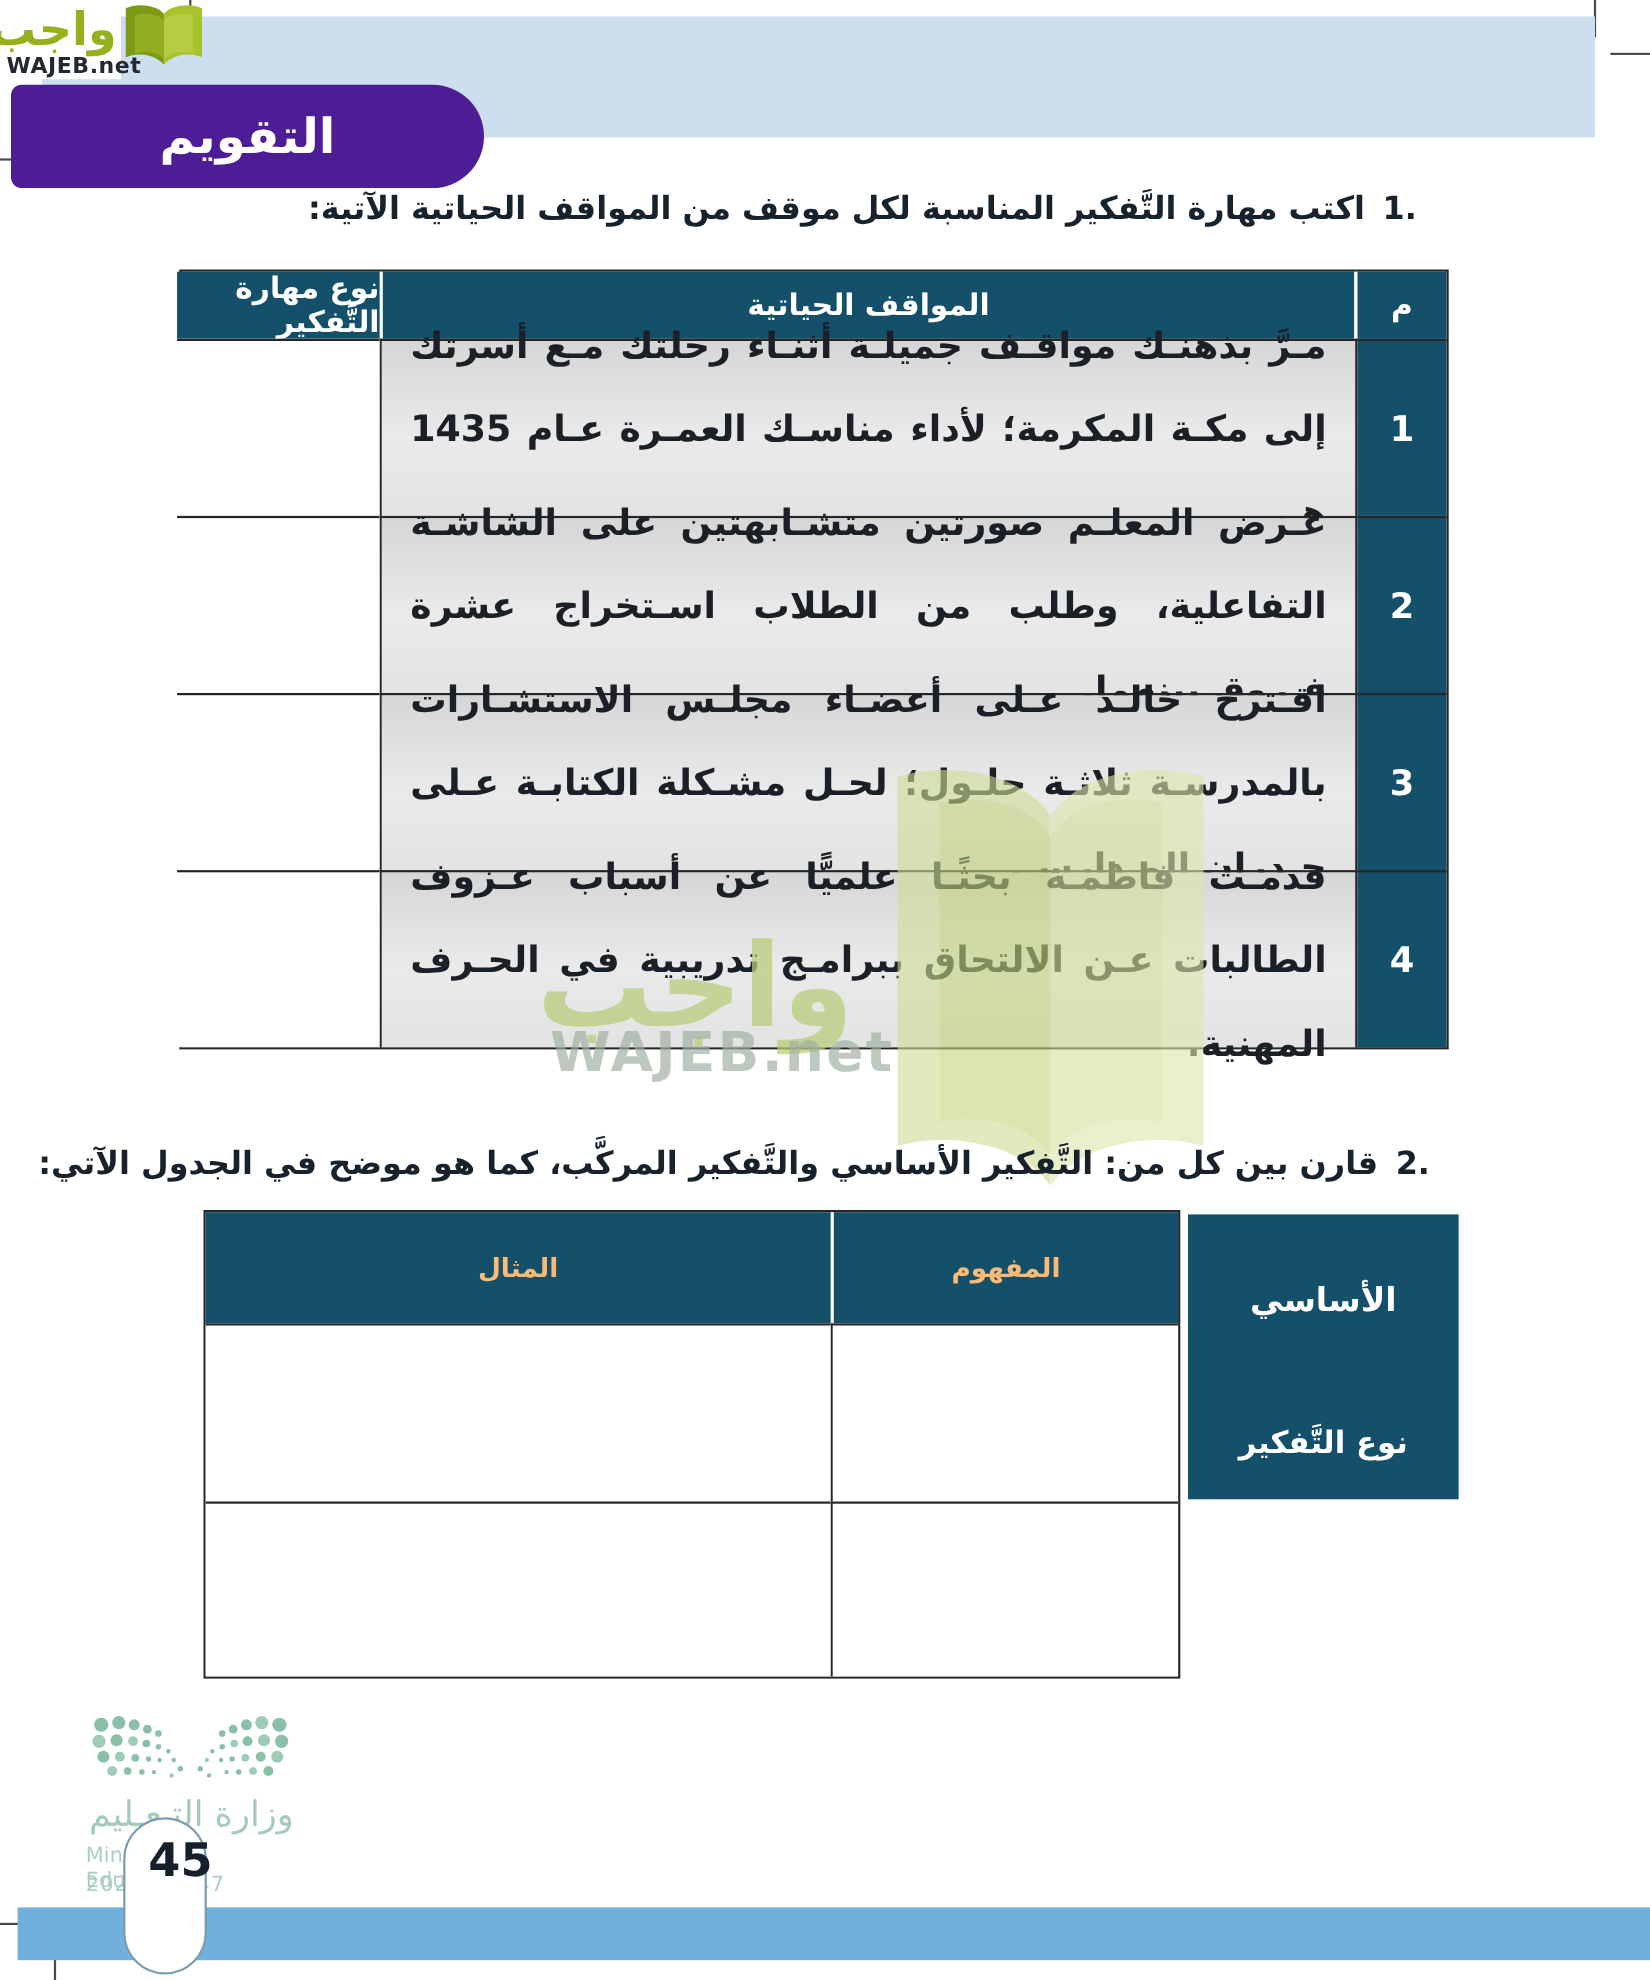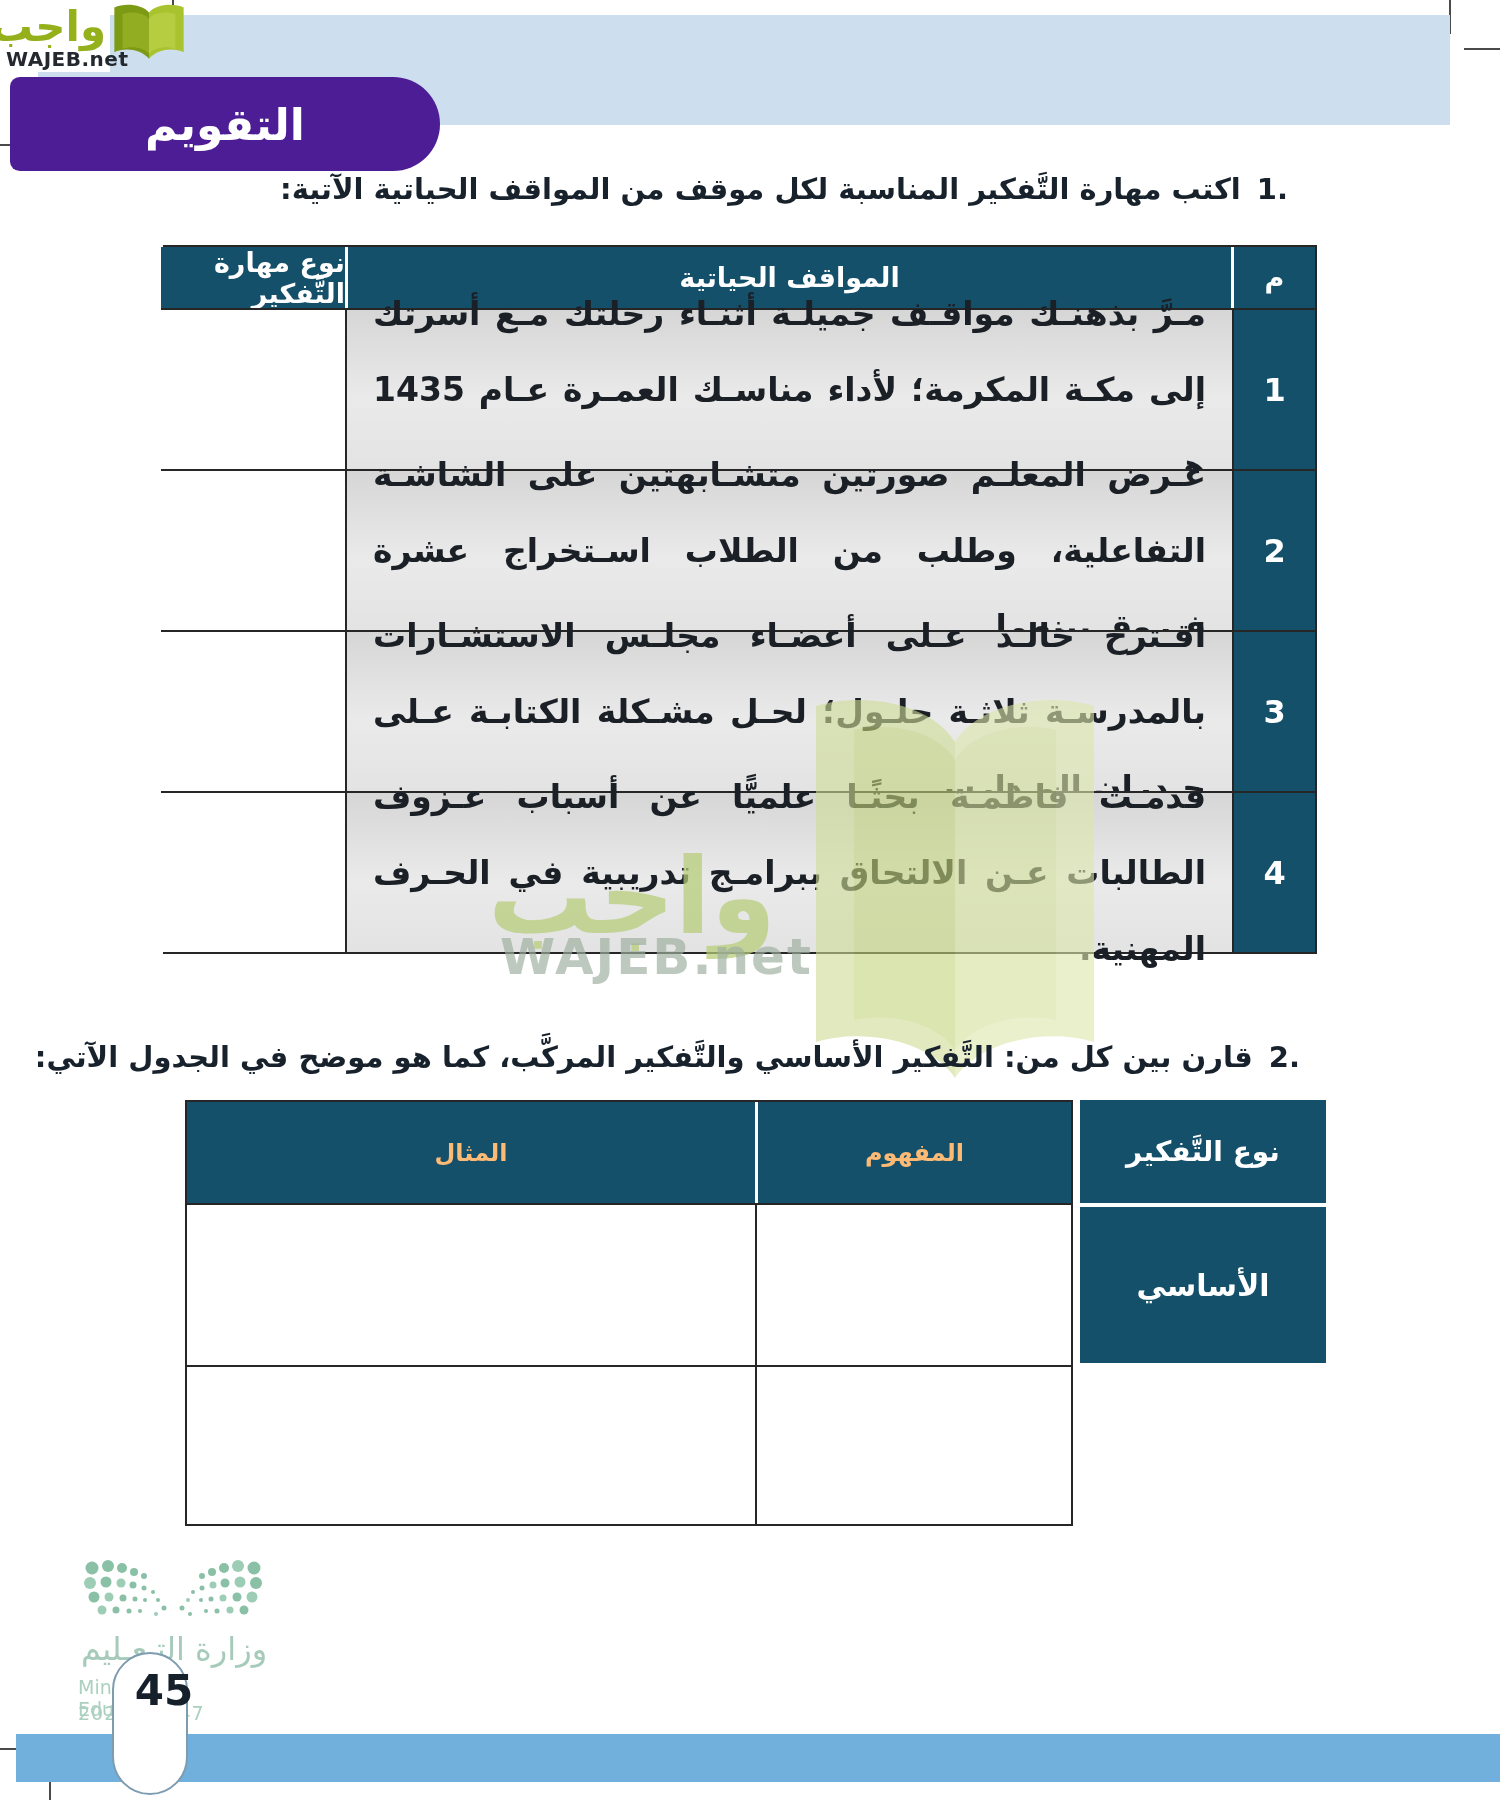--- a/index.html
+++ b/index.html
@@ -149,22 +149,22 @@
   <div class="abs t2">
     <div class="abs t2-main">
       <div class="t2h t2h-concept">المفهوم</div>
       <div class="t2h">المثال</div>
       <div class="t2c t2c-concept"></div>
       <div class="t2c"></div>
       <div class="t2c t2c-concept"></div>
       <div class="t2c"></div>
     </div>
     <div class="abs t2-type">
+      <div class="tcell r1">الأساسي</div>
       <div class="tcell hh">نوع التَّفكير</div>
-      <div class="tcell r1">الأساسي</div>
     </div>
   </div>
 
   <svg class="abs moe-dots" viewBox="0 0 190 68">
     <g fill="#8ac0a6">
       <circle cx="14" cy="12" r="6.5"></circle>
         <circle cx="30" cy="10" r="6"></circle>
         <circle cx="44" cy="12" r="5"></circle>
         <circle cx="56" cy="16" r="4"></circle>
         <circle cx="66" cy="20" r="3"></circle>

